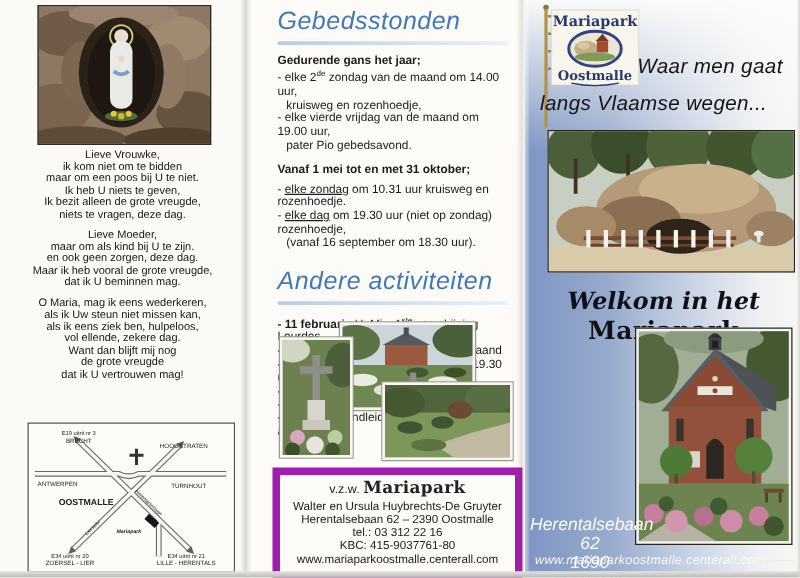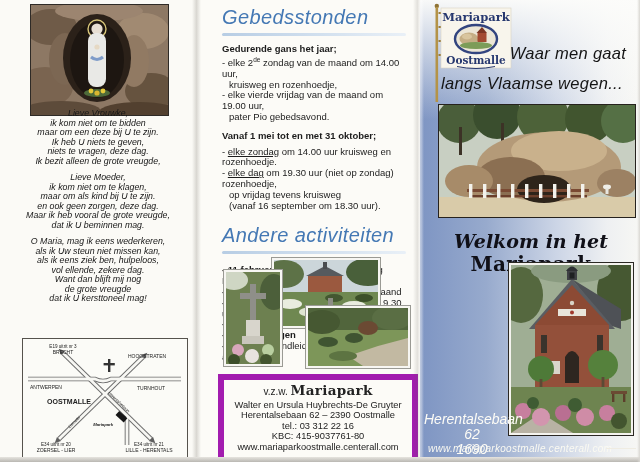--- a/index.html
+++ b/index.html
@@ -18,22 +18,22 @@
   .fold2{position:absolute;left:413px;top:0;bottom:0;width:11px;z-index:30;pointer-events:none;
          background:linear-gradient(to right,rgba(0,0,0,0),rgba(95,90,80,.16) 40%,rgba(255,255,255,.5) 70%,rgba(0,0,0,0));}
   .scan-bottom{position:absolute;left:0;right:0;bottom:0;height:5px;z-index:40;
          background:linear-gradient(to bottom,#e6e4df,#b9b7b2);}
   .scan-right{position:absolute;top:0;bottom:0;right:0;width:3px;z-index:40;
          background:linear-gradient(to left,#d9d7d2,rgba(0,0,0,0));}
 
   
   .statue-photo{position:absolute;left:30px;top:4px;width:137px;height:110px;margin:0;
                 border:1px solid #2e2a26;background:#8d7864;}
-  .poem{position:absolute;left:0;top:109px;width:196px;text-align:center;
-        font-style:italic;font-size:8.8px;line-height:9.5px;color:#161616;}
+  .poem{position:absolute;left:0;top:119px;width:196px;text-align:center;
+        font-size:8.8px;line-height:9.5px;color:#161616;}
   .stanza{margin:0 0 7px 0;}
   .map-box{position:absolute;left:22px;top:338px;width:164px;height:118px;margin:0;
            border:1px solid #55524c;background:#fbfbf7;}
   .map-box svg{display:block;}
   .map-box text{font-family:"Liberation Sans",sans-serif;fill:#222;}
 
   
   .mid-content{position:absolute;left:26px;right:14px;top:6px;}
   .col-heading{margin:0;font-style:italic;font-weight:normal;font-size:20px;
                letter-spacing:.4px;color:#4478b4;}
@@ -55,21 +55,21 @@
                background:#fcfbf7;text-align:center;padding:5px 2px 6px 2px;
                font-size:9.3px;line-height:10.6px;color:#222;}
   .org-line{font-size:10px;margin-bottom:2px;}
   .blackletter{font-family:"DejaVu Serif",serif;font-weight:bold;font-size:13.5px;letter-spacing:.3px;}
 
   
   .flag{position:absolute;left:6px;top:2px;width:92px;height:104px;margin:0;}
   .flag text{font-family:"DejaVu Serif",serif;font-weight:bold;fill:#27386f;}
   .tagline1{position:absolute;left:78px;top:44px;width:140px;text-align:center;
             font-style:italic;font-size:16.5px;letter-spacing:.3px;color:#141414;}
-  .tagline2{position:absolute;left:12px;top:74px;width:200px;text-align:center;
+  .tagline2{position:absolute;left:12px;top:74px;width:200px;text-align:left;
             font-style:italic;font-size:16.5px;letter-spacing:.3px;color:#141414;}
   .grotto-photo{position:absolute;left:18px;top:104px;width:196px;height:112px;margin:0;
                 border:1px solid #26221e;background:#c8cfc2;}
   .welcome{position:absolute;left:4px;right:2px;top:230px;text-align:center;color:#101018;}
   .welcome .w1{font-family:"DejaVu Serif",serif;font-style:italic;font-weight:bold;font-size:19px;}
   .welcome .w2{font-family:"DejaVu Serif",serif;font-weight:bold;font-size:20px;letter-spacing:.4px;}
   .chapel-photo{position:absolute;left:88px;top:262px;width:120px;height:168px;margin:0;
                 border:1px solid #2b2824;background:#f4f3ee;padding:2px;}
   .address{position:absolute;left:4px;top:412px;width:96px;text-align:center;
            font-style:italic;font-size:14px;line-height:15px;color:#fdfcf6;}
@@ -108,41 +108,40 @@
         <circle cx="72" cy="86" r="2.4" fill="#e3c83a"></circle>
         <ellipse cx="30" cy="106" rx="40" ry="10" fill="#5d4b3a"></ellipse>
         <ellipse cx="108" cy="107" rx="40" ry="10" fill="#52402f"></ellipse>
       </svg>
     </figure>
 
     <div class="poem">
       <div class="stanza">
         <div>Lieve Vrouwke,</div>
         <div>ik kom niet om te bidden</div>
-        <div>maar om een deze bij U te zijn.</div>
+        <div>maar om een poos bij U te niet.</div>
         <div>Ik heb U niets te geven,</div>
+        <div>Ik bezit alleen de grote vreugde,</div>
         <div>niets te vragen, deze dag.</div>
-        <div>Ik bezit alleen de grote vreugde,</div>
       </div>
       <div class="stanza">
         <div>Lieve Moeder,</div>
-        <div>ik kom niet om te klagen,</div>
         <div>maar om als kind bij U te zijn.</div>
         <div>en ook geen zorgen, deze dag.</div>
         <div>Maar ik heb vooral de grote vreugde,</div>
         <div>dat ik U beminnen mag.</div>
       </div>
       <div class="stanza">
         <div>O Maria, mag ik eens wederkeren,</div>
         <div>als ik Uw steun niet missen kan,</div>
         <div>als ik eens ziek ben, hulpeloos,</div>
         <div>vol ellende, zekere dag.</div>
         <div>Want dan blijft mij nog</div>
         <div>de grote vreugde</div>
-        <div>dat ik U kersttoneel mag!</div>
+        <div>dat ik U vertrouwen mag!</div>
       </div>
     </div>
 
     <figure class="map-box">
       <svg viewBox="0 0 164 118">
         <rect width="164" height="118" fill="#fbfbf7"></rect>
         <g stroke="#6a6a6a" stroke-width="4.6" fill="none">
           <path d="M5,40 L72,40 Q80,44 88,40 L158,40"></path>
           <path d="M40,14 L128,100"></path>
           <path d="M120,18 L36,100"></path>
@@ -190,23 +189,22 @@
       <div class="body-txt mt">
         <div class="b">Gedurende gans het jaar;</div>
         <div><span>- elke 2</span><sup>de</sup><span> zondag van de maand om 14.00 uur,</span></div>
         <div class="indent">kruisweg en rozenhoedje,</div>
         <div>- elke vierde vrijdag van de maand om 19.00 uur,</div>
         <div class="indent">pater Pio gebedsavond.</div>
       </div>
 
       <div class="body-txt mt">
         <div class="b">Vanaf 1 mei tot en met 31 oktober;</div>
-        <div style="margin-top:5px;"><span>- </span><span class="u">elke zondag</span><span> om 14.00 uur kruisweg en rozenhoedje.</span></div>
+        <div style="margin-top:5px;"><span>- </span><span class="u">elke zondag</span><span> om 10.31 uur kruisweg en rozenhoedje.</span></div>
         <div><span>- </span><span class="u">elke dag</span><span> om 19.30 uur (niet op zondag) rozenhoedje,</span></div>
-        <div class="indent">op vrijdag tevens kruisweg</div>
         <div class="indent">(vanaf 16 september om 18.30 uur).</div>
       </div>
 
       <h2 class="col-heading" style="margin-top:13px;">Andere activiteiten</h2>
       <div class="col-rule"></div>
 
       <div class="body-txt mt">
         <div><span class="b">- 11 februari</span><span> : H. Mis, 1</span><sup>ste</sup><span> verschijning Lourdes</span></div>
         <div><span class="b">- begin mei</span><span> : H. Mis, opening Mariamaand</span></div>
         <div><span class="b">- 15 augustus</span><span> : kaarskensprocessie 19.30 uur</span></div>

